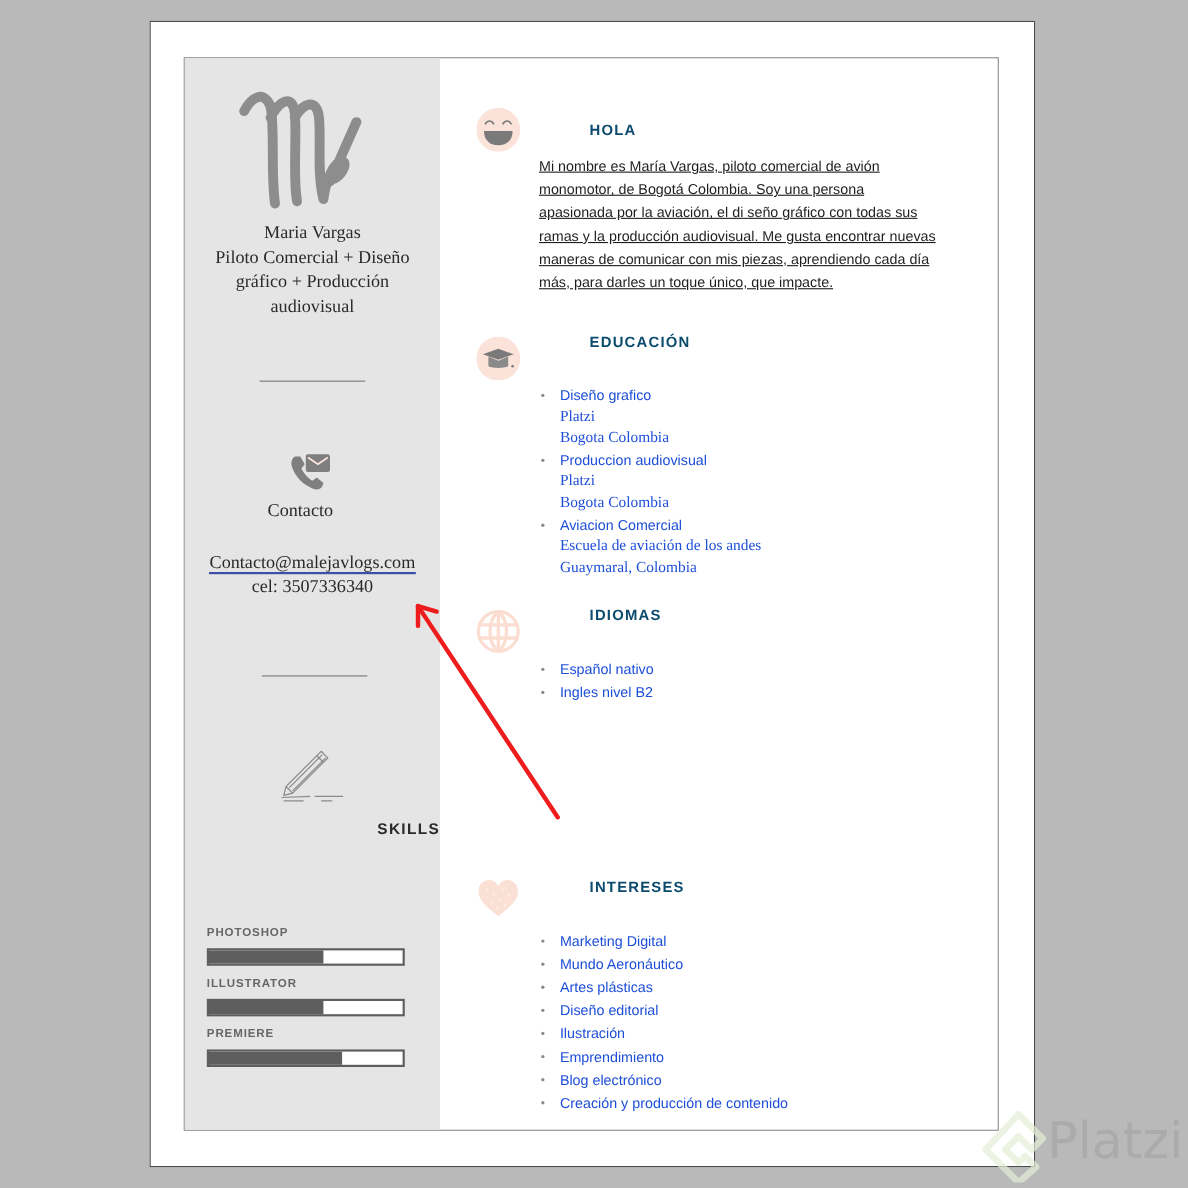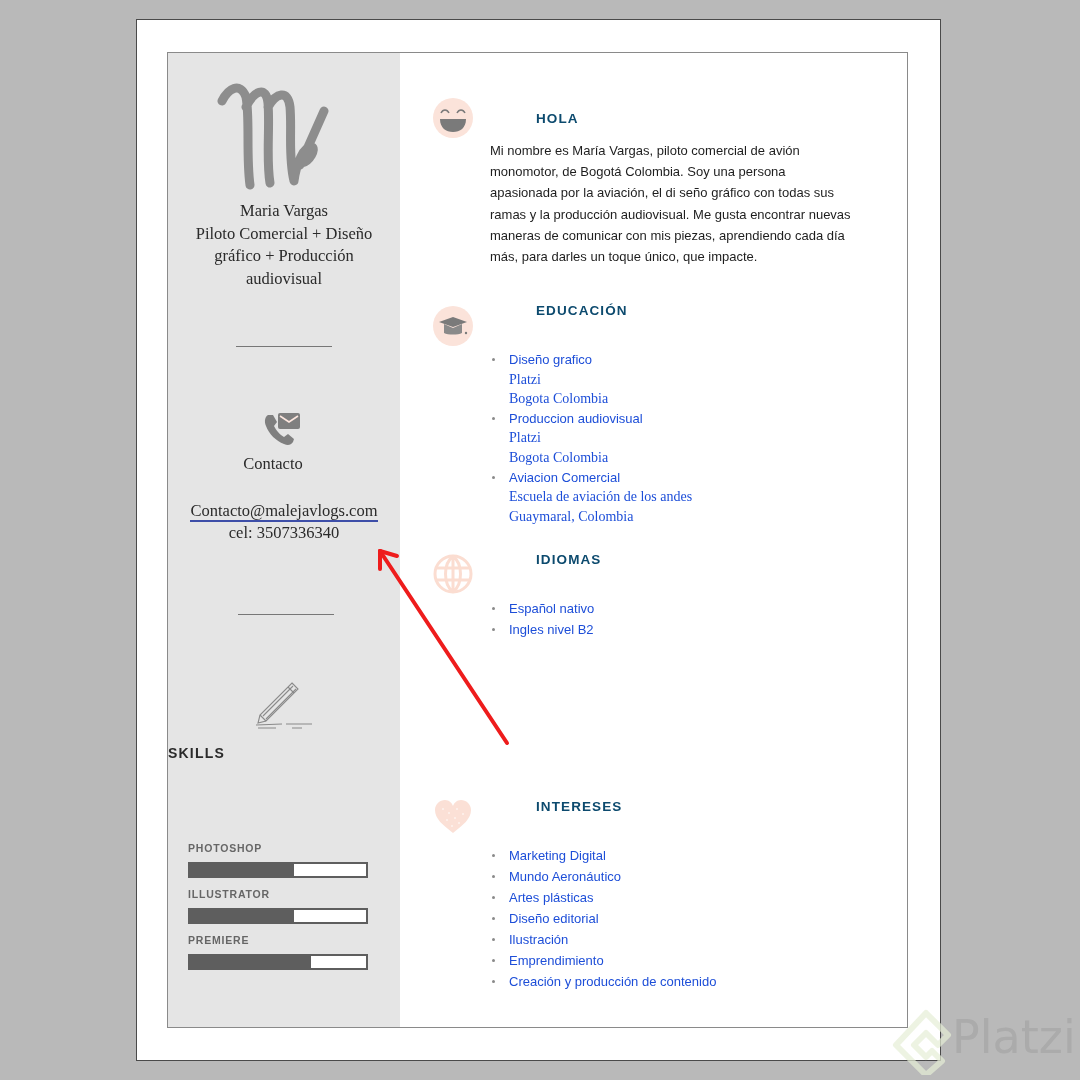--- a/index.html
+++ b/index.html
@@ -8,28 +8,28 @@
     .frame { position:absolute; left:30px; top:32px; width:741px; height:976px; border:1px solid #8a8a8a; box-sizing:border-box; background:#fff; }
     .sidebar { position:absolute; left:0; top:0; width:232px; height:100%; background:#e5e5e5; }
     .logo { position:absolute; left:44px; top:14px; width:140px; height:126px; }
     .name-block { position:absolute; left:0; top:147px; width:232px; text-align:center; font-family:"Liberation Serif", serif; font-size:16.5px; line-height:22.5px; color:#2a2a2a; }
     .divider { position:absolute; height:1px; background:#777; }
     .contact-icon { position:absolute; left:96px; top:358px; width:38px; height:36px; }
     .contact-title { position:absolute; left:0; top:401px; width:210px; text-align:center; font-family:"Liberation Serif", serif; font-size:16.5px; color:#2a2a2a; }
     .contact-lines { position:absolute; left:0; top:447px; width:232px; text-align:center; font-family:"Liberation Serif", serif; font-size:16.5px; line-height:22px; color:#2a2a2a; }
     .contact-lines a { color:#2a2a2a; text-decoration:none; border-bottom:2px solid #3d4ea8; display:inline-block; line-height:19px; }
     .pencil-icon { position:absolute; left:84px; top:624px; width:66px; height:56px; }
-    .skills-title { position:absolute; left:0; top:692px; width:232px; text-align:left; font-family:"Liberation Sans", sans-serif; font-weight:bold; font-size:14px; letter-spacing:1.2px; color:#2a2a2a; }
+    .skills-title { position:absolute; left:0; top:692px; width:232px; text-align:right; font-family:"Liberation Sans", sans-serif; font-weight:bold; font-size:14px; letter-spacing:1.2px; color:#2a2a2a; }
     .skill { position:absolute; left:20px; width:180px; }
     .skill-label { font-family:"Liberation Sans", sans-serif; font-weight:bold; font-size:10.5px; letter-spacing:0.8px; color:#666; height:20px; }
     .skill-bar { width:180px; height:16px; border:2px solid #5e5e5e; box-sizing:border-box; background:#fff; position:relative; margin-top:0px; }
     .skill-fill { position:absolute; left:0; top:0; height:100%; background:#5e5e5e; }
     .section-icon { position:absolute; left:265px; width:40px; height:40px; }
     .section-title { position:absolute; left:322px; font-family:"Liberation Sans", sans-serif; font-weight:bold; font-size:13.5px; letter-spacing:1.1px; color:#0c4a6e;margin-left:46px; }
-    .para { position:absolute; left:322px; top:87px; width:410px; font-family:"Liberation Sans", sans-serif; font-size:13px; line-height:21.2px; color:#1e1e1e; }
+    .para { position:absolute; left:322px; top:87px; width:410px; font-family:"Liberation Sans", sans-serif; font-size:13px; line-height:21.2px; color:#1e1e1e;text-decoration:underline; }
     .list { position:absolute; left:322px; margin:0; padding:0; list-style:none; font-family:"Liberation Sans", sans-serif; font-size:13px; color:#1d4ed8; }
     .list li { position:relative; padding-left:19px; line-height:21px; }
     .list li::before { content:""; position:absolute; left:2px; top:9px; width:3px; height:3px; background:#8a8a8a; border-radius:50%; }
     .edu .sub { font-family:"Liberation Serif", serif; font-size:14px; line-height:19.6px; display:block; }
     .edu li { line-height:19.6px; }
     .edu li::before { top:8px; }
     .arrow { position:absolute; left:0; top:0; width:1080px; height:1080px; pointer-events:none; }
     .watermark { position:absolute; left:890px; top:1005px; width:190px; height:70px; }
     .watermark-text { position:absolute; left:952px; top:1010px; font-family:"DejaVu Sans", sans-serif; font-size:46px; color:#ababab; letter-spacing:0px; }
   </style>
@@ -161,20 +161,21 @@
       </g>
     </svg>
     <div class="section-title" style="top:746px;">INTERESES</div>
     <ul class="list" style="top:792px;">
       <li>Marketing Digital</li>
       <li>Mundo Aeronáutico</li>
       <li>Artes plásticas</li>
       <li>Diseño editorial</li>
       <li>Ilustración</li>
       <li>Emprendimiento</li>
+      <li>Blog electrónico</li>
       <li>Creación y producción de contenido</li>
     </ul>
   </div>
 </div>
 
 <svg class="arrow" viewBox="0 0 1080 1080">
   <g stroke="#ee1c1c" stroke-width="4" stroke-linecap="round" fill="none">
     <line x1="507" y1="743" x2="380" y2="551"></line>
     <line x1="380" y1="551" x2="380" y2="569"></line>
     <line x1="380" y1="551" x2="397" y2="556"></line>

